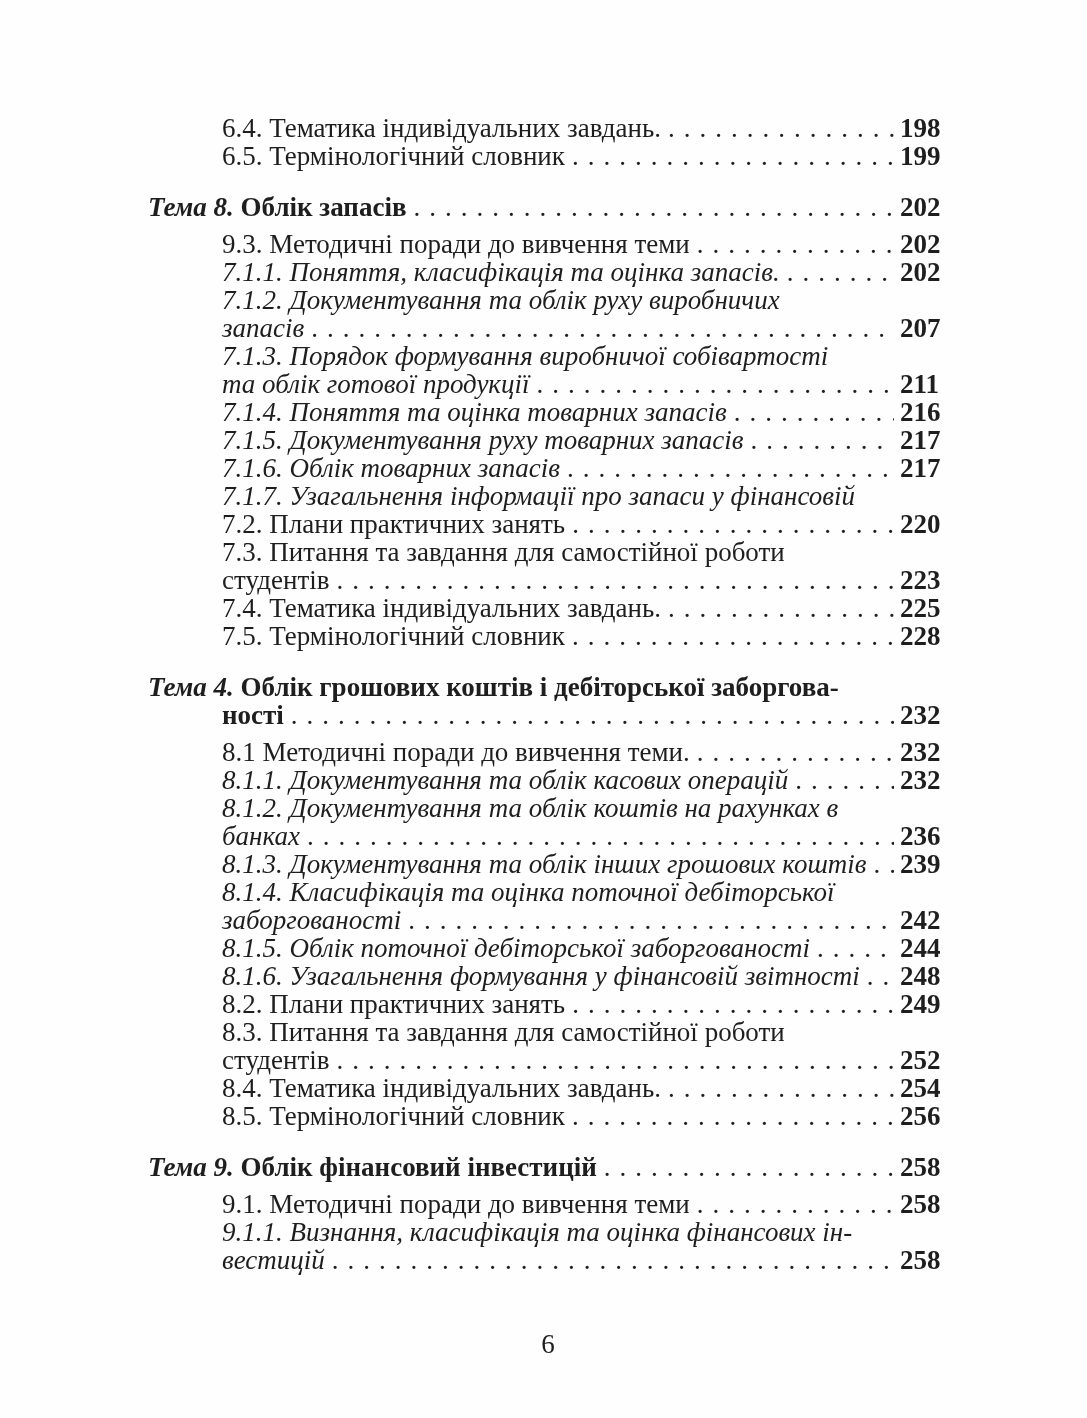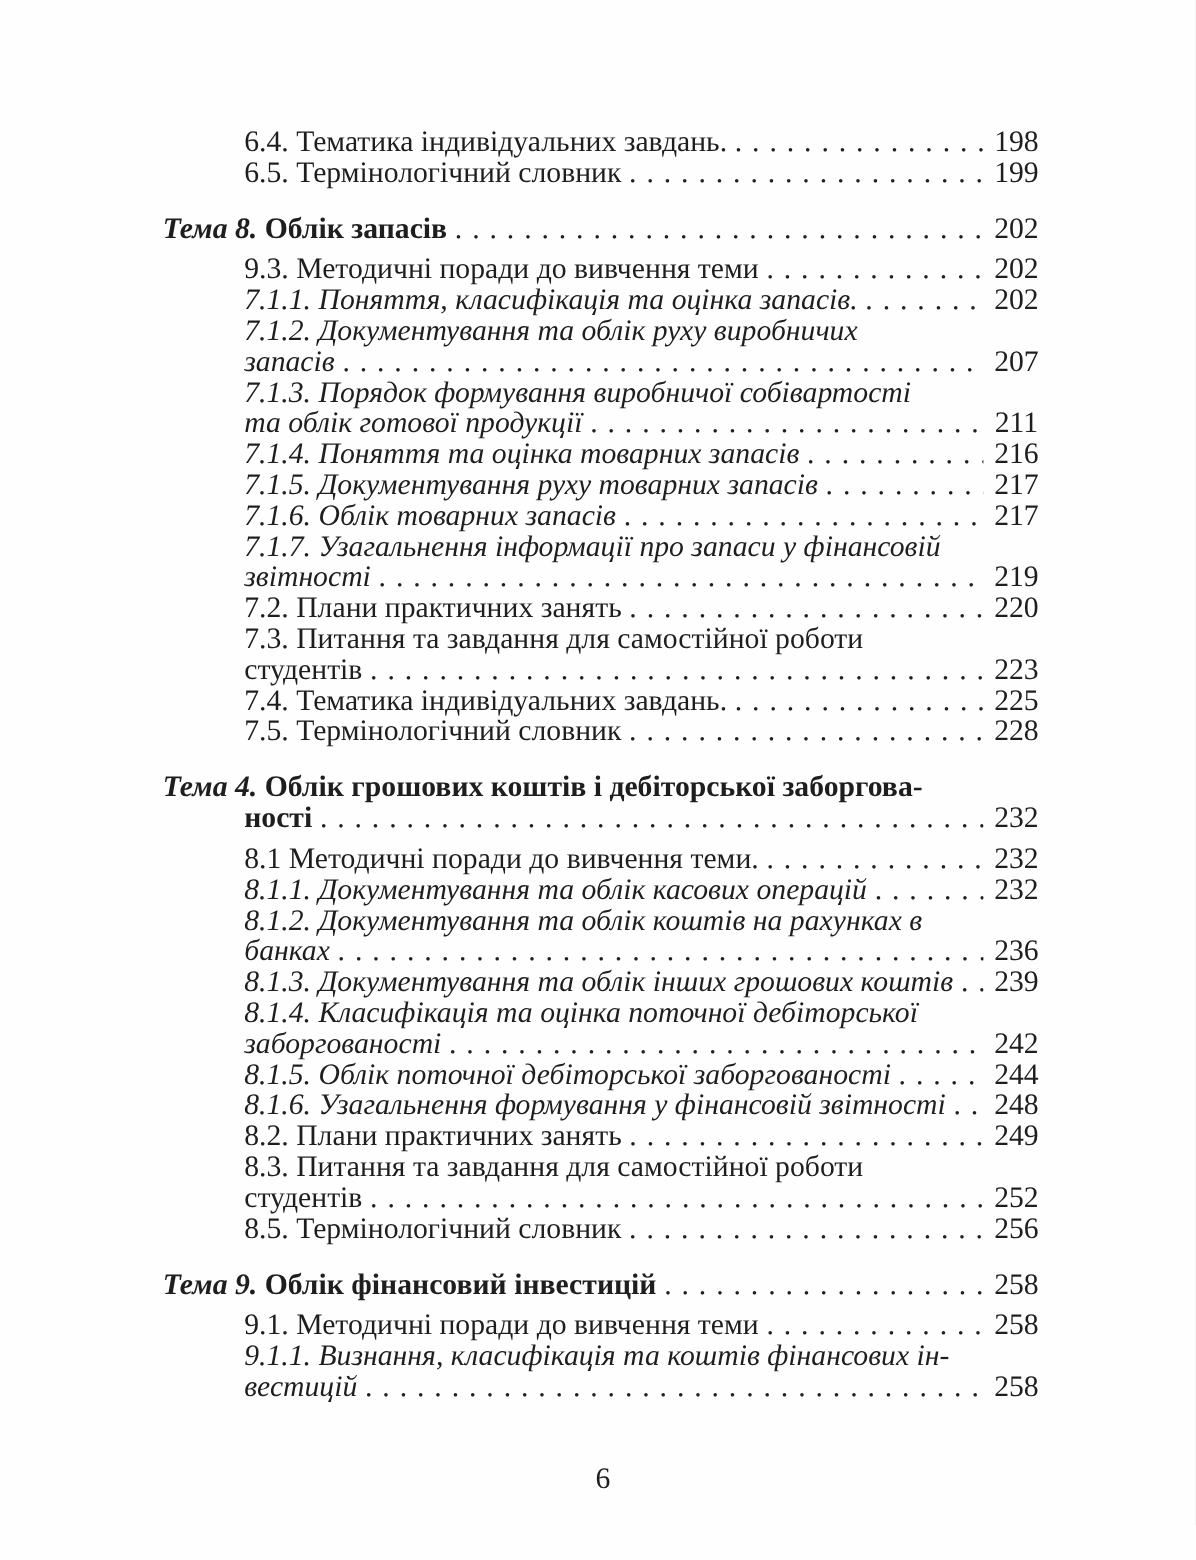--- a/index.html
+++ b/index.html
@@ -35,24 +35,24 @@
     height: 28px;
   }
   .ld::after {
     content: "..........................................................................................................";
     letter-spacing: 9px;
     font-style: normal;
     font-weight: normal;
   }
   .pg {
     min-width: 48px;
-    text-align: center;
+    text-align: left;
     white-space: nowrap;
     font-style: normal;
-    font-weight: normal;
+    font-weight: bold;
   }
   .th { margin: 23px 0 9px 0; font-weight: bold; }
   .th .tl { font-style: italic; }
   .th .tt { font-style: normal; }
   .footer {
     position: absolute;
     left: 148px;
     top: 1330px;
     width: 800px;
     text-align: center;
@@ -125,25 +125,20 @@
     </div>
 
     <div class="e s row it">
       <span class="t">7.1.6. Облік товарних запасів</span>
       <span class="ld"></span>
       <span class="pg">217</span>
     </div>
 
     <div class="e s it">
       <div class="l1">7.1.7. Узагальнення інформації про запаси у фінансовій</div>
-      <div class="row">
-        <span class="t">звітності</span>
-        <span class="ld"></span>
-        <span class="pg">219</span>
-      </div>
     </div>
 
     <div class="e s row">
       <span class="t">7.2. Плани практичних занять</span>
       <span class="ld"></span>
       <span class="pg">220</span>
     </div>
 
     <div class="e s">
       <div class="l1">7.3. Питання та завдання для самостійної роботи</div>
@@ -231,41 +226,46 @@
 
     <div class="e s">
       <div class="l1">8.3. Питання та завдання для самостійної роботи</div>
       <div class="row">
         <span class="t">студентів</span>
         <span class="ld"></span>
         <span class="pg">252</span>
       </div>
     </div>
 
+    <div class="e s row">
+      <span class="t">8.4. Тематика індивідуальних завдань.</span>
+      <span class="ld"></span>
+      <span class="pg">254</span>
+    </div>
 
     <div class="e s row">
       <span class="t">8.5. Термінологічний словник</span>
       <span class="ld"></span>
       <span class="pg">256</span>
     </div>
 
     <div class="e th row">
       <span class="t"><span class="tl">Тема 9.</span> <span class="tt">Облік фінансовий інвестицій</span></span>
       <span class="ld"></span>
       <span class="pg">258</span>
     </div>
 
     <div class="e s row">
       <span class="t">9.1. Методичні поради до вивчення теми</span>
       <span class="ld"></span>
       <span class="pg">258</span>
     </div>
 
     <div class="e s it">
-      <div class="l1">9.1.1. Визнання, класифікація та коштів фінансових ін-</div>
+      <div class="l1">9.1.1. Визнання, класифікація та оцінка фінансових ін-</div>
       <div class="row">
         <span class="t">вестицій</span>
         <span class="ld"></span>
         <span class="pg">258</span>
       </div>
     </div>
 
   </div>
 
   <div class="footer">6</div>

